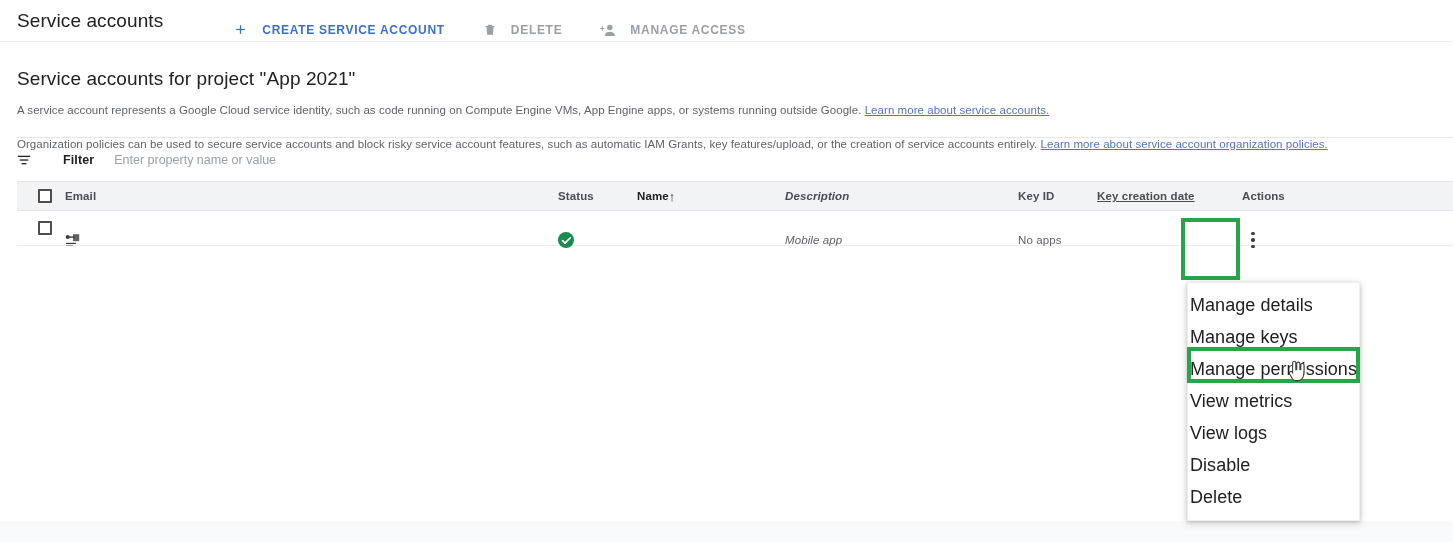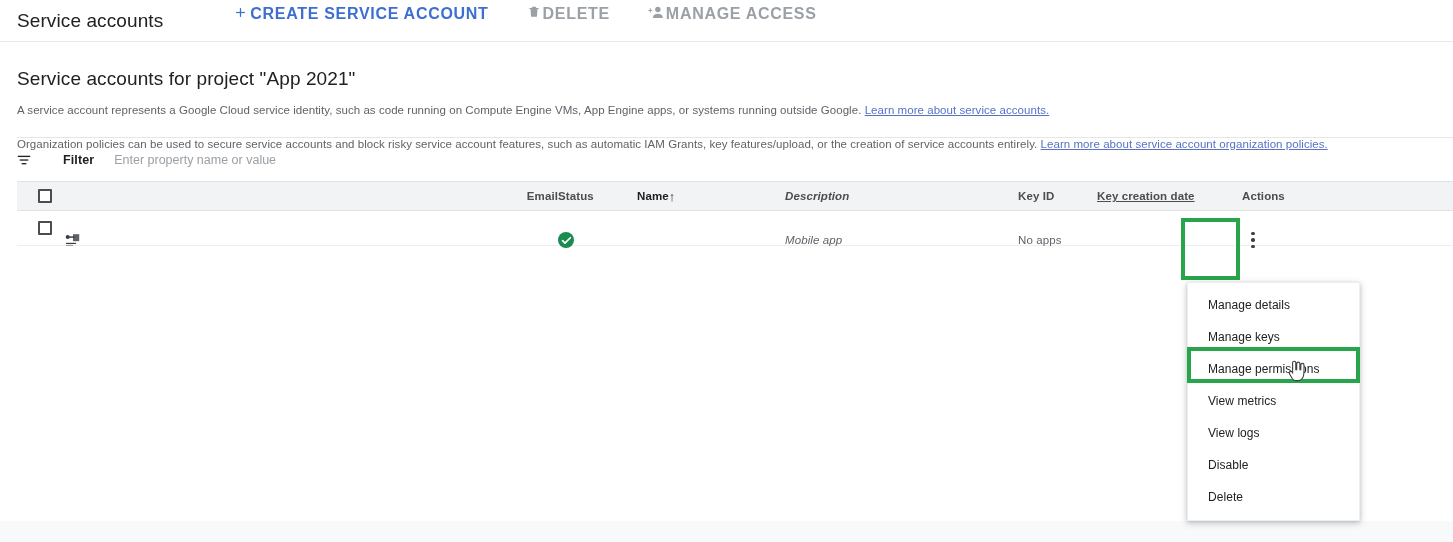--- a/index.html
+++ b/index.html
@@ -17,22 +17,22 @@
     position: absolute; left: 0; top: 0; width: 1453px; height: 42px;
     display: flex; align-items: center; background: #fff;
     border-bottom: 1px solid #e8eaed;
   }
   .tb-title {
     font-size: 19px; color: #202124; margin-left: 17px; letter-spacing: .1px;
     font-weight: 400; white-space: nowrap;
   }
   .tb-actions { display: flex; align-items: center; margin-left: 62px; }
   .tb-btn {
-    display: flex; align-items: flex-start; gap: 2px; height: 32px;
-    padding: 0 8px; font-size: 16px; font-weight: 600; letter-spacing: .7px;
+    display: flex; align-items: flex-end; gap: 14px; height: 32px;
+    padding: 0 8px; font-size: 12px; font-weight: 600; letter-spacing: .7px;
     white-space: nowrap; cursor: pointer; background: transparent; border: 0;
     font-family: "Liberation Sans", sans-serif;
   }
   .tb-btn.primary { color: #3c6fd0; }
   .tb-btn.disabled { color: #9aa0a6; cursor: default; }
   .tb-btn + .tb-btn { margin-left: 22px; }
 
   .ic { display: inline-block; flex: 0 0 auto; line-height: 0; }
 
   
@@ -72,21 +72,21 @@
     border-bottom: 1px solid #e0e2e5;
   }
   .trow {
     display: flex; align-items: center; height: 35px; background: #fff;
     border-bottom: 1px solid #eceef0;
   }
   .cell { font-size: 11.5px; color: #5f6368; letter-spacing: .1px; }
   .thead .cell { font-weight: 700; color: #4a4d51; }
   .thead .cell.sorted { color: #202124; display: flex; align-items: center; }
   .c-check { width: 48px; display: flex; justify-content: center; align-items: center; padding-left: 8px;}
-  .c-email { width: 493px; text-align: right; }
+  .c-email { width: 493px; }
   .c-status { width: 79px; }
   .c-name { width: 148px; }
   .c-desc { width: 233px; font-style: italic; }
   .c-keyid { width: 79px; }
   .c-keydate { width: 145px; text-decoration: underline; }
   .c-actions { width: 62px; display: flex; justify-content: flex-start; }
   .trow .c-email, .trow .c-status, .trow .c-actions { display: flex; align-items: center; }
   .trow .cell { color: #5f6368; margin-top: 24px; }
 
   .checkbox {
@@ -116,22 +116,22 @@
   #hl-managekeys { left: 1187px; top: 347px; width: 173px; height: 36px; z-index: 60; }
 
   
   .menu {
     position: absolute; left: 1187px; top: 282px; width: 173px;
     background: #fff; border: 1px solid #eceef0;
     box-shadow: 0 2px 7px rgba(60,64,67,.28), 0 1px 3px rgba(60,64,67,.15);
     padding: 6px 0 7px 0; z-index: 50;
   }
   .menu-item {
-    height: 32px; display: flex; align-items: center; padding-left: 20px;
-    font-size: 12px; color: #202124; cursor: pointer; white-space: nowrap;
+    height: 32px; display: flex; align-items: center; padding-left: 2px;
+    font-size: 18px; color: #202124; cursor: pointer; white-space: nowrap;
     letter-spacing: .05px;
   }
   .menu-item.hovered { background: #fff; }
 
   
   .cursor { position: absolute; left: 1288px; top: 360px; z-index: 70; pointer-events: none; }
 
   .footer-strip {
     position: absolute; left: 0; top: 521px; width: 1453px; height: 21px;
     background: #f8f9fa;

